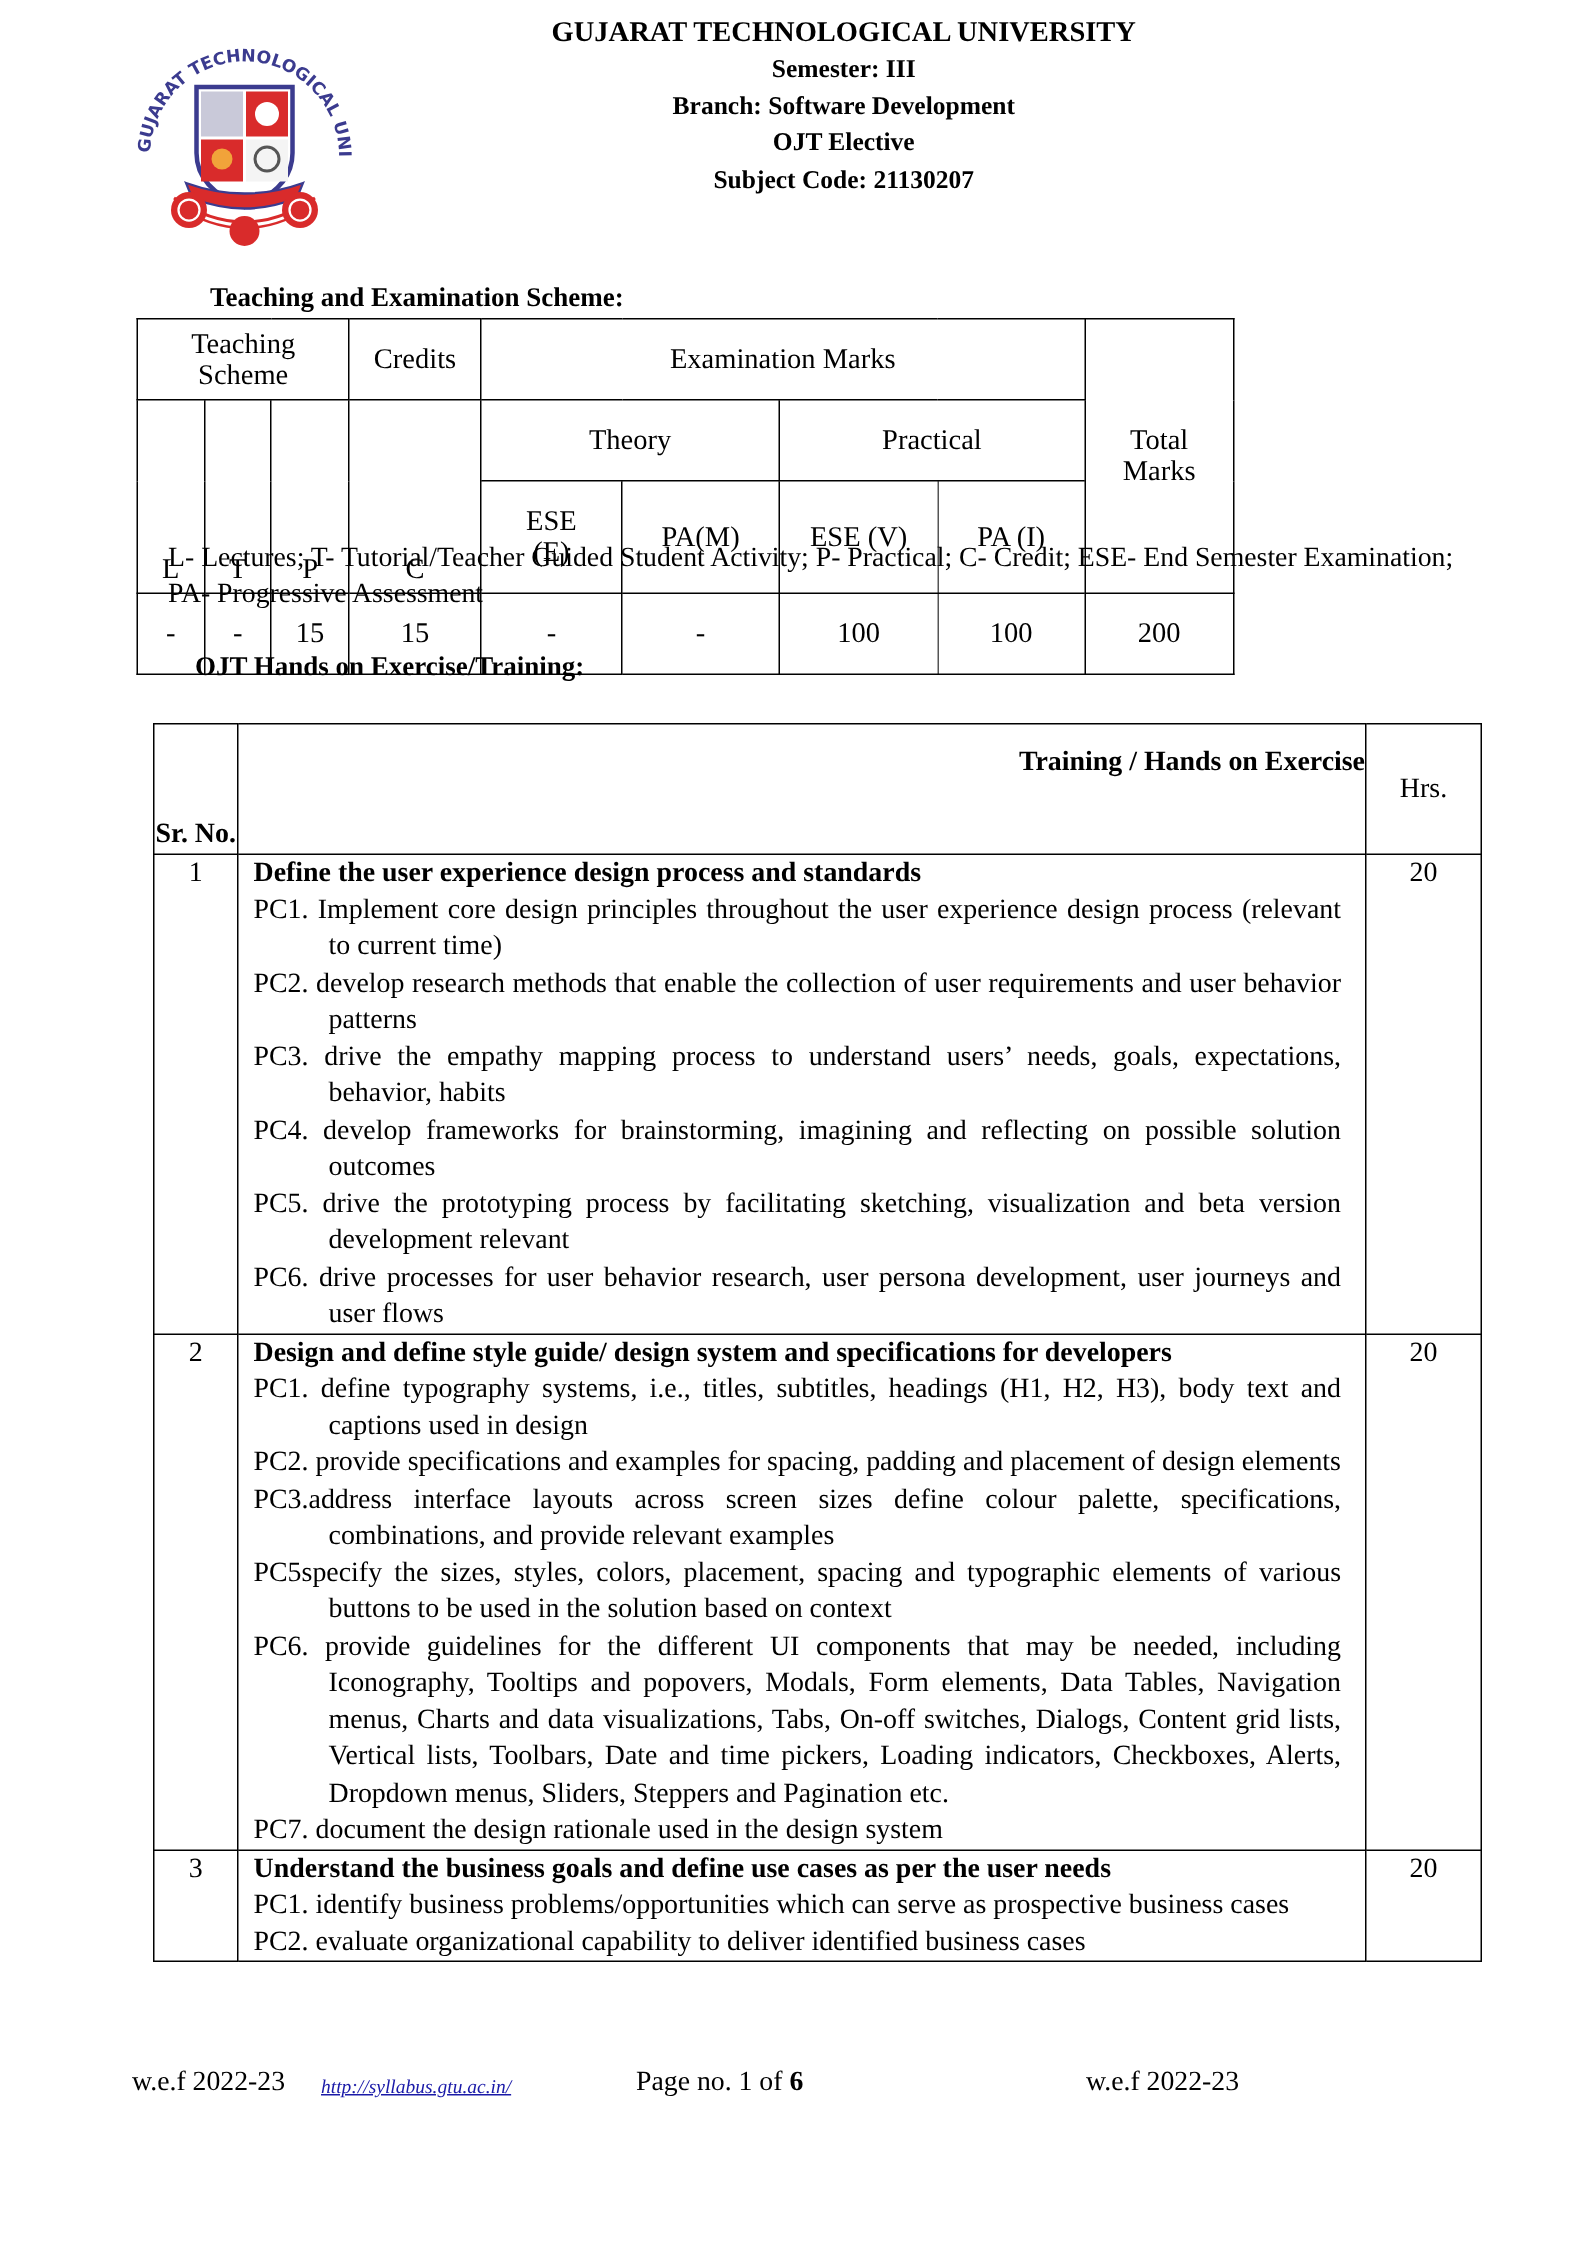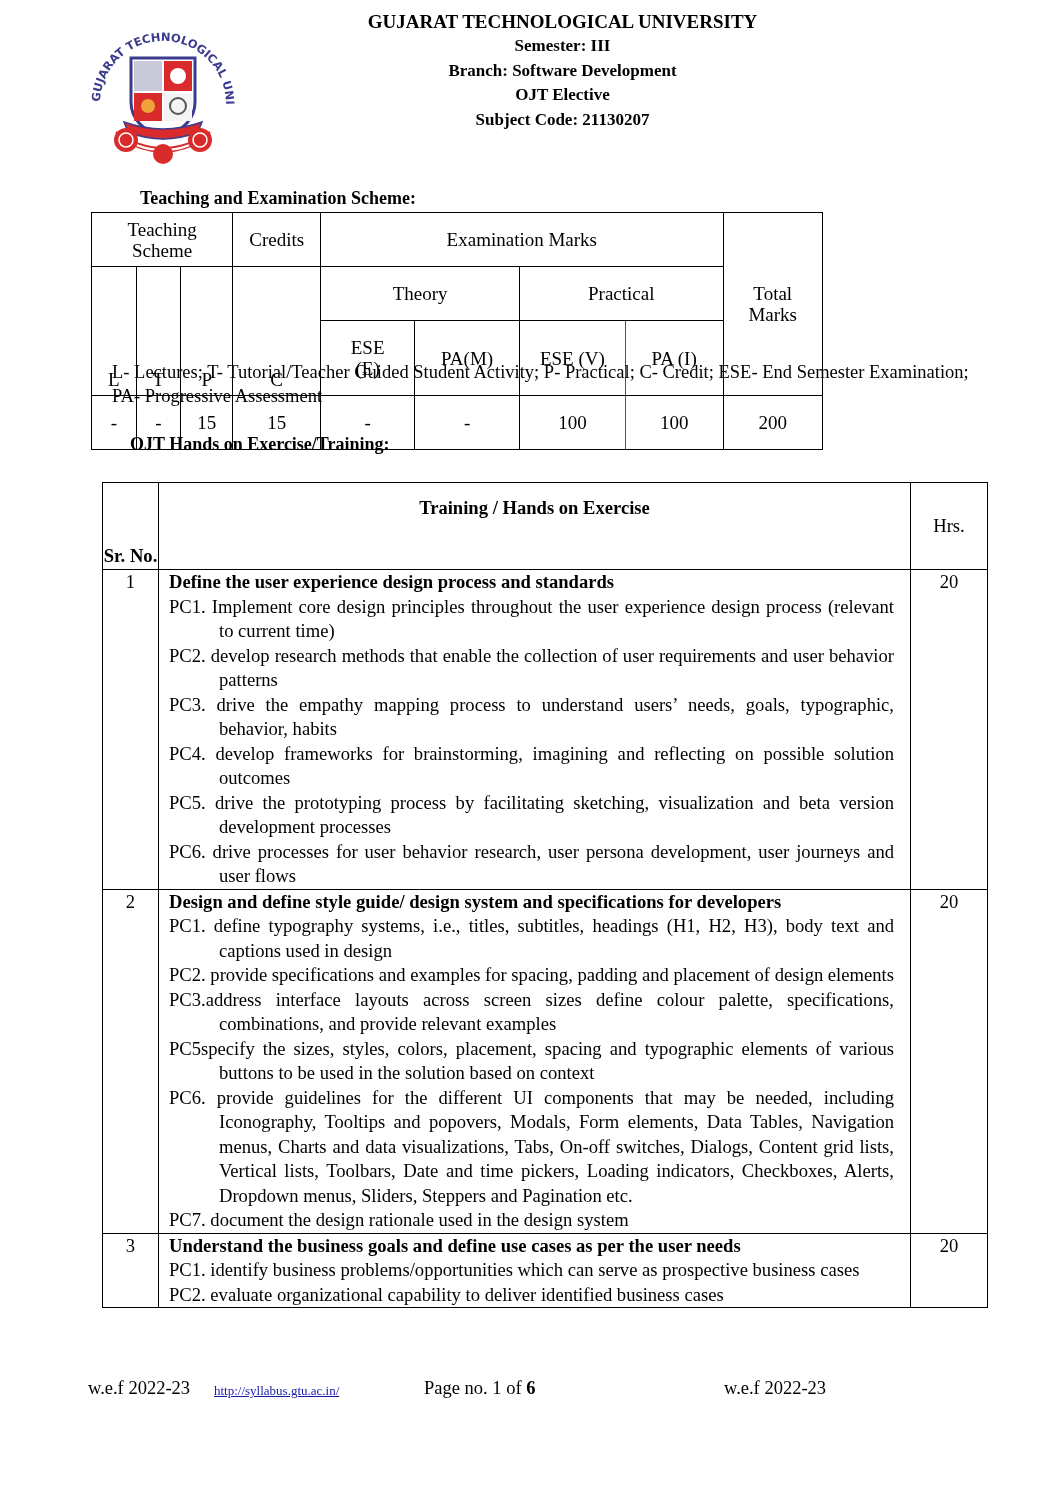--- a/index.html
+++ b/index.html
@@ -17,32 +17,32 @@
   .scheme { position: absolute; left: 91px; top: 212px; width: 732px; font-size: 19px; }
   .scheme td { border: 1.5px solid #000; text-align: center; padding: 16px; line-height: 21px; }
   .scheme td.thin-right { border-right: 1px solid #555; }
 
   .legend { position: absolute; left: 112px; top: 360px; width: 880px; font-size: 18.5px; line-height: 24px; }
   .ojt-title { position: absolute; left: 130px; top: 434px; font-weight: bold; font-size: 18px; }
 
   .train { position: absolute; left: 102px; top: 482px; width: 886px; font-size: 18.6px; }
   .train td { border: 1.5px solid #000; vertical-align: top; padding: 0; }
   .train .h-sr { width: 55px; text-align: center; font-weight: bold; vertical-align: bottom; line-height: 23px; padding-bottom: 2px; }
-  .train .h-ex { text-align: center; font-weight: bold; padding-top: 14px; }
+  .train .h-ex { text-align: right; font-weight: bold; padding-top: 14px; }
   .train .h-hr { width: 76px; text-align: center; font-weight: normal; vertical-align: middle; }
   .train .sr { text-align: center; line-height: 24px; }
   .train .hr { text-align: center; line-height: 24px; }
   .train .ex { padding: 0 16px 0 10px; line-height: 24.5px; }
   .train tr.head td { height: 72px; }
   .sec-title { font-weight: bold; }
   .pc { text-align: justify; text-indent: -50px; padding-left: 50px; }
 
   .footer { position: absolute; top: 1378px; left: 88px; width: 900px; font-size: 18.5px; }
   .footer span { position: absolute; white-space: nowrap; }
-  .footer .link { color: #1a1aa8; text-decoration: underline; font-size: 13px; top: 5px; }
+  .footer .link { color: #1a1aa8; text-decoration: underline; font-style: italic; font-size: 13px; top: 5px; }
 </style>
 </head>
 <body>
 
 <div class="logo">
   <svg width="154" height="140" viewBox="0 0 154 140">
     <defs>
       <path id="arcp" d="M 14 80 A 63 63 0 0 1 140 80"></path>
     </defs>
     <text font-family="DejaVu Sans, sans-serif" font-size="11.5" font-weight="bold" fill="#3b3b8f">
@@ -135,23 +135,23 @@
     <td class="h-ex">Training / Hands on Exercise</td>
     <td class="h-hr">Hrs.</td>
   </tr>
 
   <tr>
     <td class="sr">1</td>
     <td class="ex">
       <div class="sec-title">Define the user experience design process and standards</div>
       <div class="pc">PC1.  Implement core design principles throughout the user experience design process (relevant to current time)</div>
       <div class="pc">PC2.  develop research methods that enable the collection of user requirements and user behavior patterns</div>
-      <div class="pc">PC3.  drive the empathy mapping process to understand users’ needs, goals, typographic, behavior, habits</div>
+      <div class="pc">PC3.  drive the empathy mapping process to understand users’ needs, goals, expectations, behavior, habits</div>
       <div class="pc">PC4.  develop frameworks for brainstorming, imagining and reflecting on possible solution outcomes</div>
-      <div class="pc">PC5.  drive the prototyping process by facilitating sketching, visualization and beta version development processes</div>
+      <div class="pc">PC5.  drive the prototyping process by facilitating sketching, visualization and beta version development relevant</div>
       <div class="pc">PC6.  drive processes for user behavior research, user persona development, user journeys and user flows</div>
     </td>
     <td class="hr">20</td>
   </tr>
 
   <tr>
     <td class="sr">2</td>
     <td class="ex">
       <div class="sec-title">Design and define style guide/ design system and specifications for developers</div>
       <div class="pc">PC1. define typography systems, i.e., titles, subtitles, headings (H1, H2, H3), body text and captions used in design</div>

